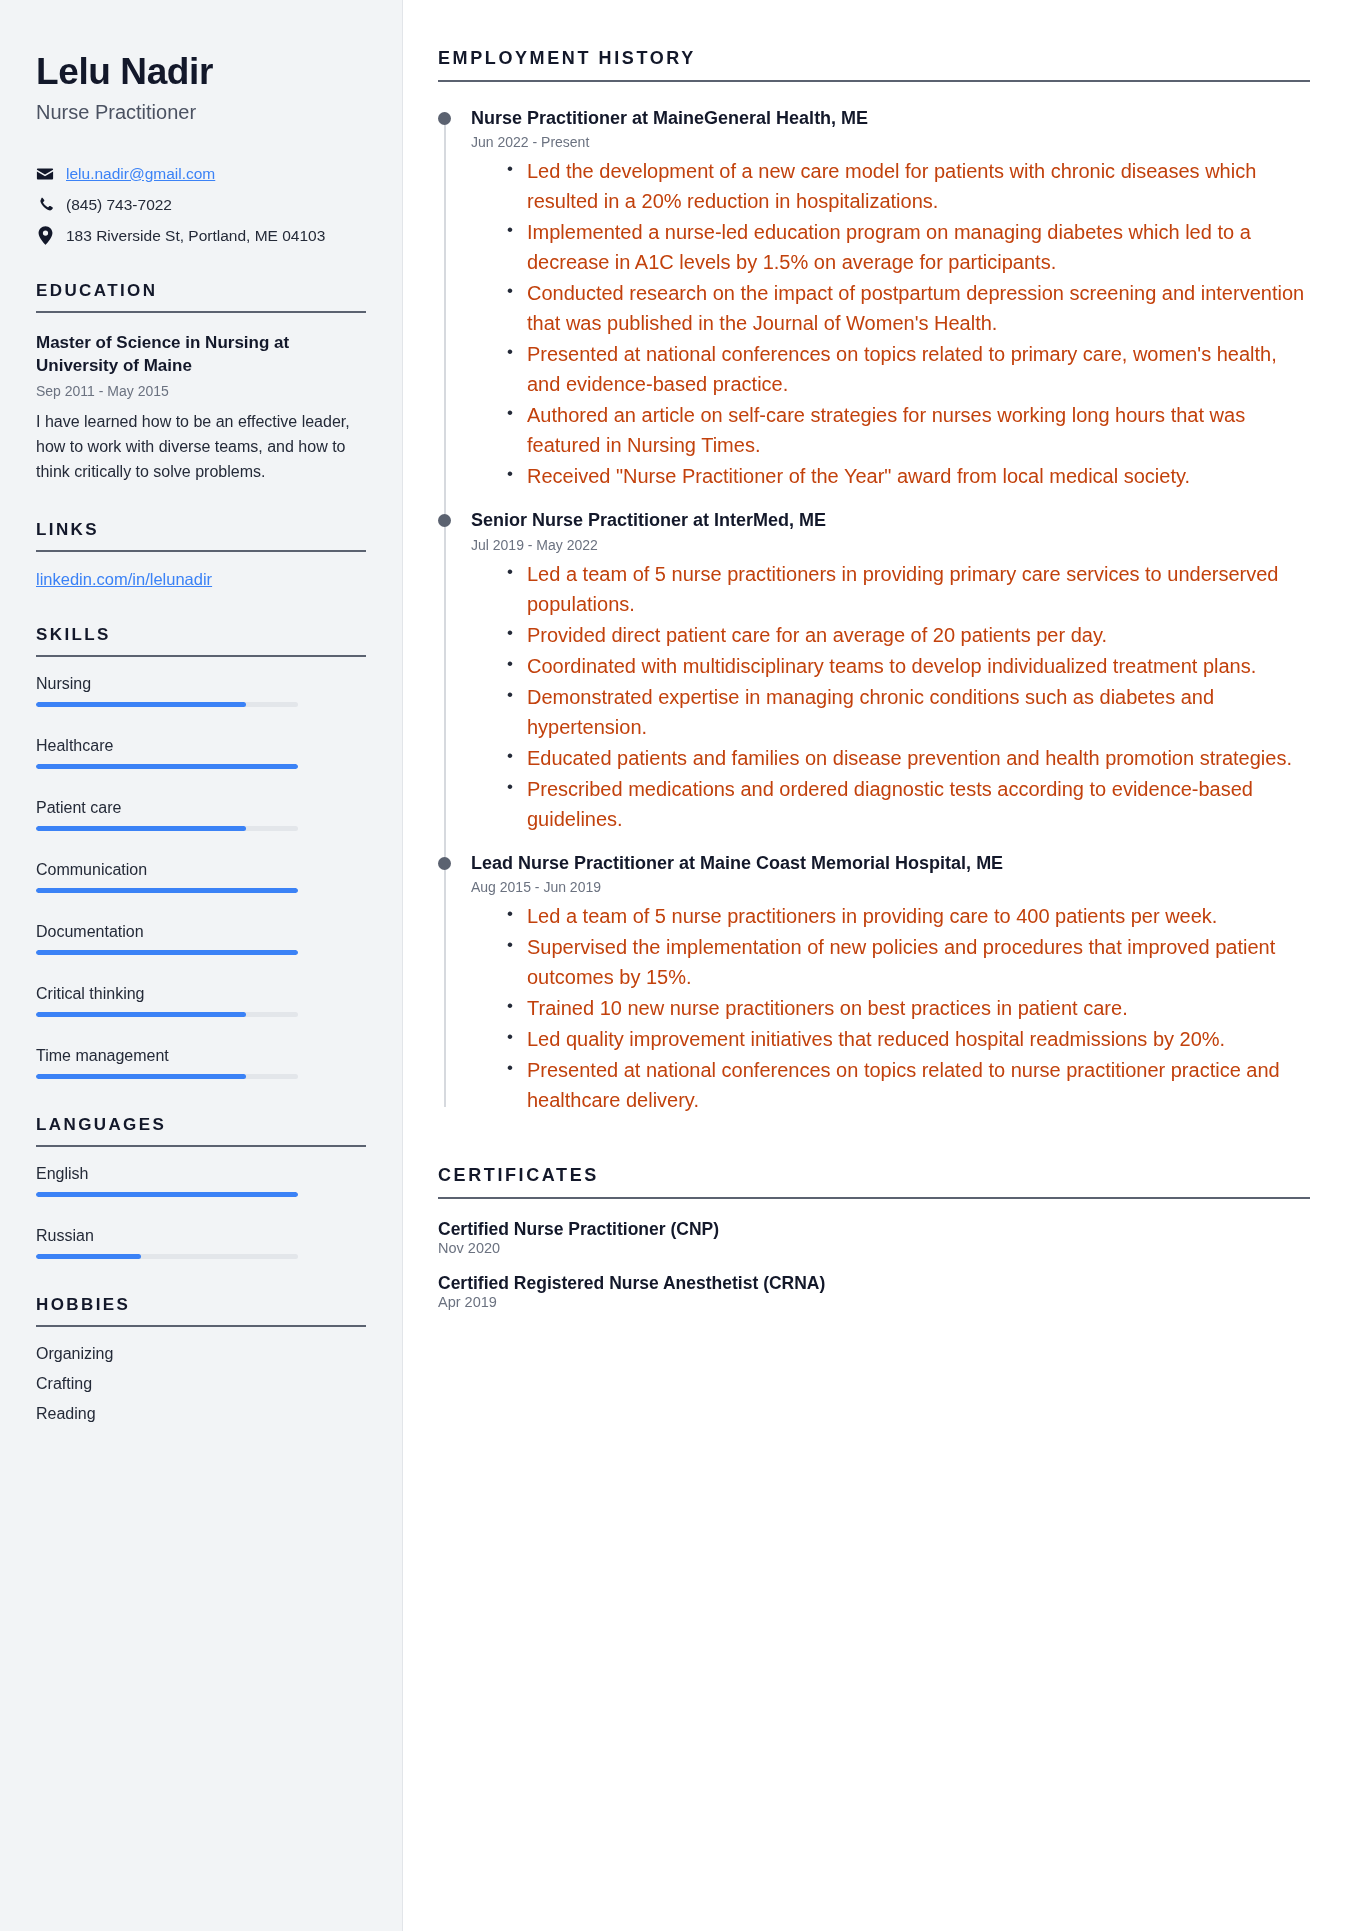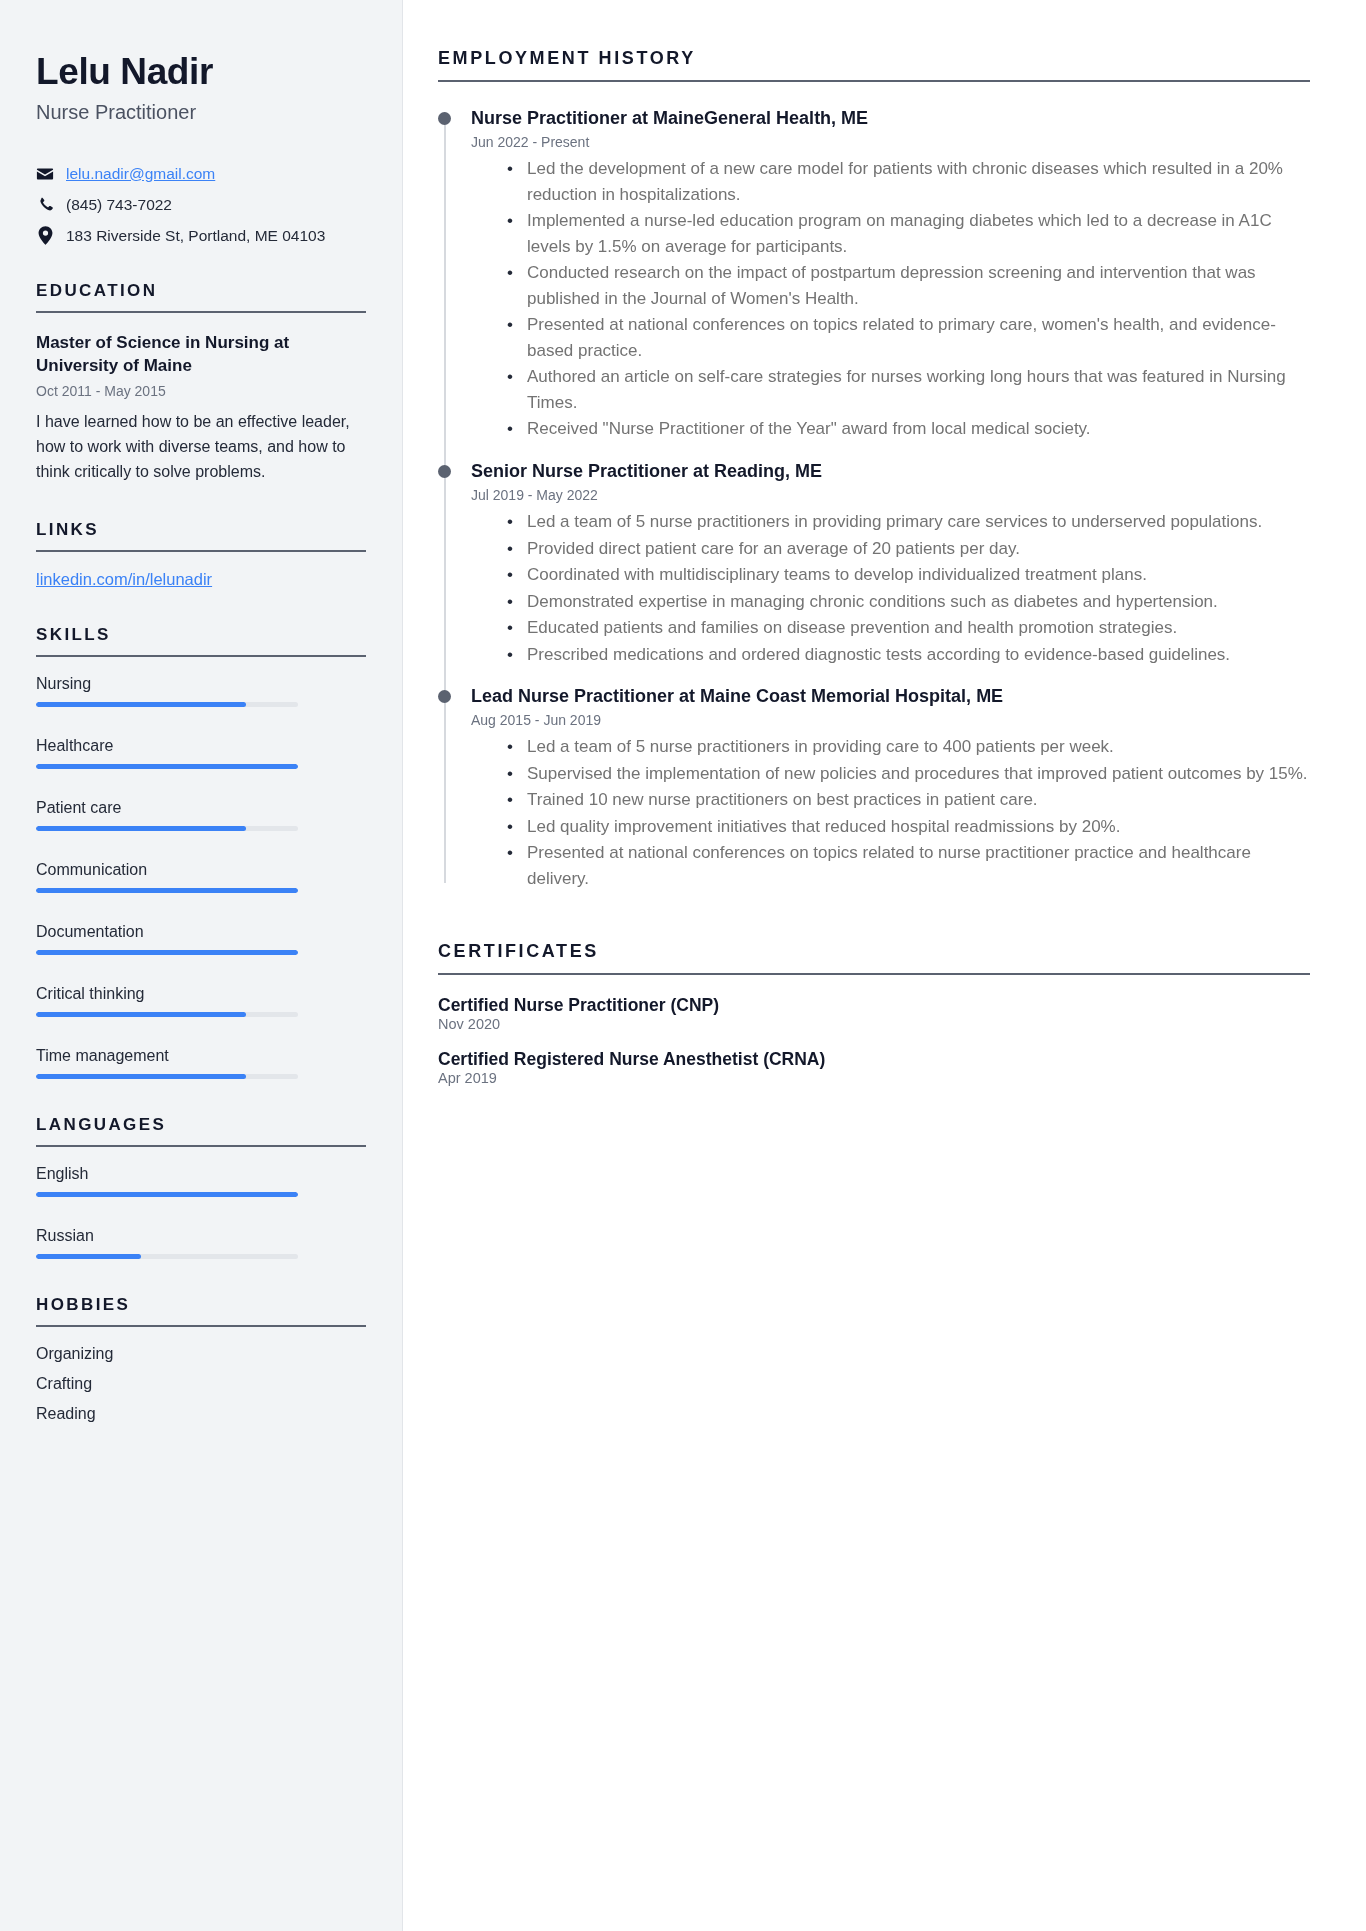--- a/index.html
+++ b/index.html
@@ -211,22 +211,22 @@
   }
 
   .job-bullets {
     margin: 6px 0 0 0;
     padding-left: 56px;
     list-style: none;
   }
 
   .job-bullets li {
     position: relative;
-    font-size: 17px;
-    color: #737373;
+    font-size: 20px;
+    color: #c2410c;
     line-height: 1.5;
     margin-bottom: 1px;
     padding-left: 0;
   }
 
   .job-bullets li::before {
     content: "•";
     position: absolute;
     left: -20px;
     top: 0;
@@ -288,21 +288,21 @@
         <span>183 Riverside St, Portland, ME 04103</span>
       </div>
 
     </div>
 
     <section class="side-section">
       <div class="side-heading">EDUCATION</div>
       <div class="heading-rule"></div>
       <div>
         <div class="edu-degree">Master of Science in Nursing at University of Maine</div>
-        <div class="edu-date">Oct 2011 - May 2015</div>
+        <div class="edu-date">Sep 2011 - May 2015</div>
         <div class="edu-desc">I have learned how to be an effective leader, how to work with diverse teams, and how to think critically to solve problems.</div>
       </div>
     </section>
 
     <section class="side-section">
       <div class="side-heading">LINKS</div>
       <div class="heading-rule"></div>
       <div class="links-wrap" id="links-list"><a class="profile-link" href="#">linkedin.com/in/lelunadir</a></div>
     </section>
 
@@ -403,21 +403,21 @@
                 <li>Led the development of a new care model for patients with chronic diseases which resulted in a 20% reduction in hospitalizations.</li>
                 <li>Implemented a nurse-led education program on managing diabetes which led to a decrease in A1C levels by 1.5% on average for participants.</li>
                 <li>Conducted research on the impact of postpartum depression screening and intervention that was published in the Journal of Women's Health.</li>
                 <li>Presented at national conferences on topics related to primary care, women's health, and evidence-based practice.</li>
                 <li>Authored an article on self-care strategies for nurses working long hours that was featured in Nursing Times.</li>
                 <li>Received "Nurse Practitioner of the Year" award from local medical society.</li>
               </ul>
             </div>
             <div class="job">
               <div class="job-dot"></div>
-              <div class="job-role">Senior Nurse Practitioner at Reading, ME</div>
+              <div class="job-role">Senior Nurse Practitioner at InterMed, ME</div>
               <div class="job-date">Jul 2019 - May 2022</div>
               <ul class="job-bullets">
                 <li>Led a team of 5 nurse practitioners in providing primary care services to underserved populations.</li>
                 <li>Provided direct patient care for an average of 20 patients per day.</li>
                 <li>Coordinated with multidisciplinary teams to develop individualized treatment plans.</li>
                 <li>Demonstrated expertise in managing chronic conditions such as diabetes and hypertension.</li>
                 <li>Educated patients and families on disease prevention and health promotion strategies.</li>
                 <li>Prescribed medications and ordered diagnostic tests according to evidence-based guidelines.</li>
               </ul>
             </div>

